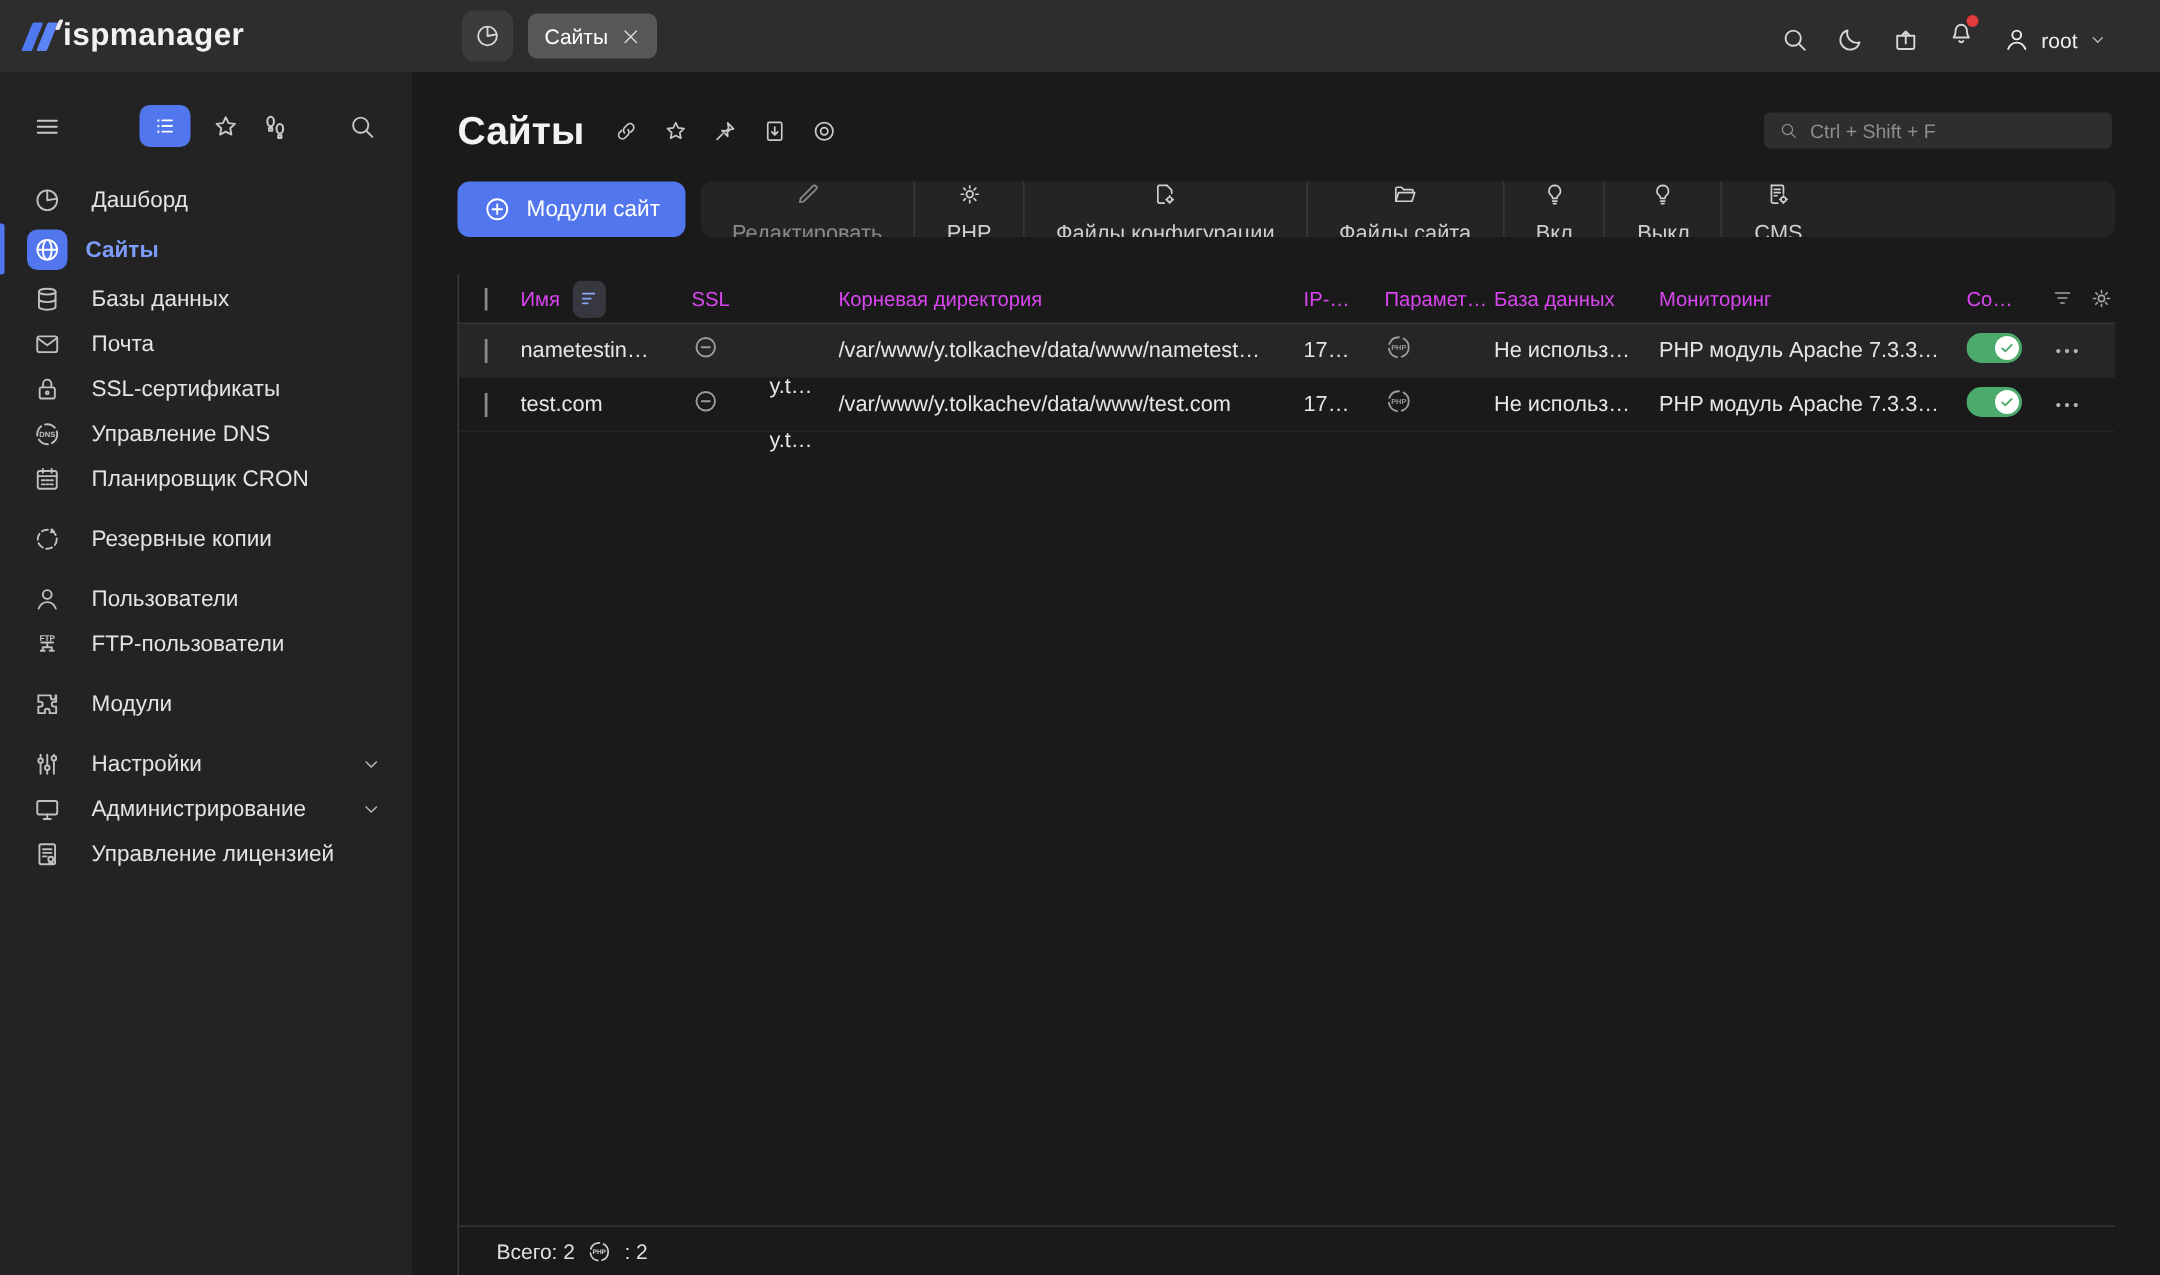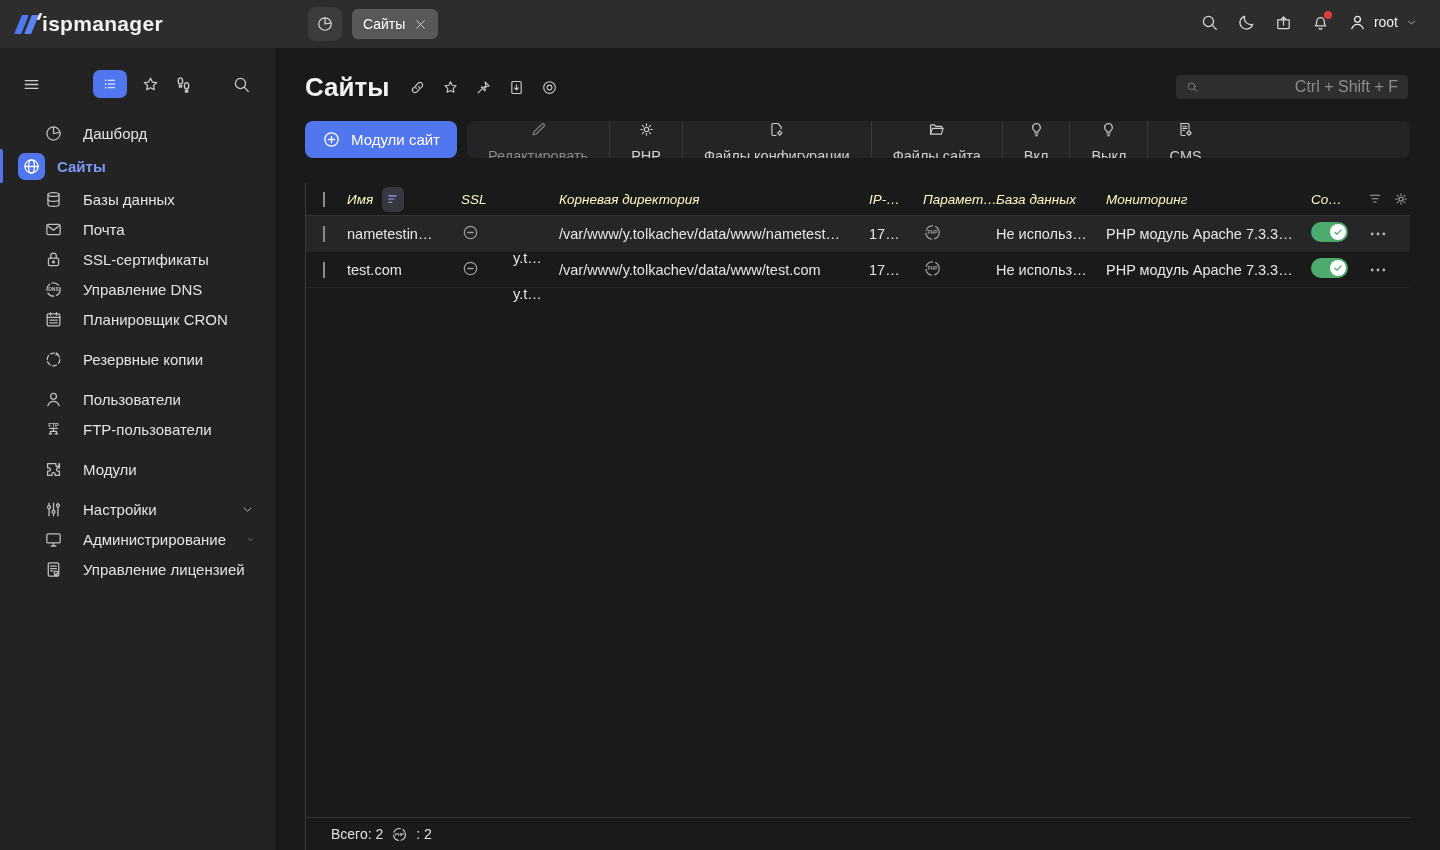--- a/index.html
+++ b/index.html
@@ -15,71 +15,71 @@
   .slashes { display:flex; gap:3px; margin-right:7px; position:relative; }
   .slash { width:7px; height:19px; background:#4e79f0; transform:skewX(-22deg); border-radius:1px; }
   .slash.s2 { background:#5b84f5; }
   .slash-tick { position:absolute; right:-6px; top:-2px; width:3px; height:7px; background:#e8e8e8; transform:skewX(-22deg); border-radius:1px; }
   .logo-text { font-size:21px; font-weight:bold; color:#f2f2f2; letter-spacing:.3px; }
   .tab-area { display:flex; align-items:center; gap:10px; margin-left:46px; }
   .pie-btn { width:34px; height:34px; border-radius:8px; background:#3c3c3d; color:#d8d8d8; display:flex; align-items:center; justify-content:center; cursor:pointer; }
   .pie-btn [data-icon]{ width:18px; height:18px; }
   .tab { background:#585858; border-radius:6px; height:30px; display:flex; align-items:center; gap:9px; padding:0 11px; color:#fff; font-size:14px; cursor:pointer; }
   .tab-close { color:#e0e0e0; width:13px; height:13px; cursor:pointer; }
-  .topbar-right { margin-left:auto; display:flex; align-items:flex-start; gap:18px; padding-right:22px; color:#d6d6d6; }
+  .topbar-right { margin-left:auto; display:flex; align-items:flex-end; gap:18px; padding-right:35px; color:#d6d6d6; }
   .tb-ic { width:19px; height:19px; cursor:pointer; }
   .bell-wrap { position:relative; cursor:pointer; }
   .bell-dot { position:absolute; top:-2px; right:-2px; width:8px; height:8px; border-radius:50%; background:#e23b3b; }
   .user { display:flex; align-items:center; gap:7px; font-size:14px; color:#eee; cursor:pointer; }
   .user .chev-sm { width:13px; height:13px; color:#bbb; }
 
   
   .sidebar { position:absolute; top:48px; left:0; bottom:0; width:275px; background:#232324; }
   .side-head { display:flex; align-items:center; padding:22px 24px 16px 22px; color:#c9c9c9; }
   .sh-ic { width:19px; height:19px; cursor:pointer; }
   .list-btn { width:34px; height:28px; border-radius:7px; background:#5176ee; color:#fff; display:flex; align-items:center; justify-content:center; margin-left:52px; cursor:pointer; }
   .list-btn [data-icon]{ width:18px; height:18px; }
   .side-head .star { margin-left:14px; }
   .side-head .feet { margin-left:13px; width:21px; height:21px; }
   .side-head .srch { margin-left:auto; }
   .menu { padding-top:4px; }
-  .item { height:30px; display:flex; align-items:center; padding-left:22px; gap:20px; font-size:15px; color:#e3e3e3; position:relative; cursor:pointer;margin-left:22px; }
+  .item { height:30px; display:flex; align-items:center; padding-left:22px; gap:20px; font-size:15px; color:#e3e3e3; position:relative; cursor:pointer; }
   .item .ic { width:19px; height:19px; color:#c0c0c0; flex:none; }
   .item .lbl { white-space:nowrap; }
   .item.active { height:34px; margin:1px 0; }
   .item.active .ic { width:27px; height:27px; background:#5176ee; border-radius:7px; color:#fff; padding:4px; margin-left:-4px; margin-right:-8px; }
   .item.active .lbl { color:#7d9cfa; font-weight:bold; }
   .item.active::before { content:''; position:absolute; left:0; top:0; bottom:0; width:3px; background:#5176ee; border-radius:0 2px 2px 0; }
   .item .chev { margin-left:auto; margin-right:20px; width:15px; height:15px; color:#b5b5b5; }
   .mgap { height:10px; }
 
   
   .main { position:absolute; left:275px; top:48px; right:0; bottom:0; background:#1a1a1b; }
   .page-head { display:flex; align-items:flex-start; padding:24px 32px 0 30px; }
   .title { font-size:26px; font-weight:bold; color:#f2f2f2; margin-right:20px; line-height:30px; }
   .title-icons { display:flex; gap:16px; color:#c9c9c9; margin-top:7px; }
   .t-ic { width:17px; height:17px; cursor:pointer; }
   .search { margin-left:auto; width:232px; height:24px; background:#2e2e30; border-radius:4px; display:flex; align-items:center; gap:8px; padding:0 10px; color:#8d8d8d; margin-top:3px; }
   .search [data-icon]{ width:14px; height:14px; }
-  .search input { background:none; border:none; outline:none; color:#c5c5c5; font-size:16px; width:100%; font-family:"Liberation Sans", sans-serif;text-align:right; }
+  .search input { background:none; border:none; outline:none; color:#c5c5c5; font-size:13px; width:100%; font-family:"Liberation Sans", sans-serif; }
   .search input::placeholder { color:#8d8d8d; }
 
   .toolbar { display:flex; align-items:stretch; margin:19px 30px 0 30px; height:37px; }
   .btn-create { background:#5176ee; border:none; border-radius:8px; color:#fff; display:flex; align-items:center; gap:10px; padding:0 17px; font-size:15px; cursor:pointer; font-family:inherit; }
   .btn-create [data-icon]{ width:19px; height:19px; }
   .tool-group { display:flex; margin-left:10px; background:#242426; border-radius:8px; flex:1; overflow:hidden; }
   .tool-btn { display:flex; align-items:center; gap:10px; padding:0 21px; font-size:14.5px; color:#cfcfcf; background:none; border:none; border-left:1px solid #39393b; cursor:pointer; white-space:nowrap; font-family:inherit;flex-direction:column; }
   .tool-btn:first-child { border-left:none; }
   .tool-btn [data-icon]{ width:17px; height:17px; }
   .tool-btn.dim { color:#8a8a8a; }
   .tool-btn .chev { width:13px; height:13px; color:#9a9a9a; }
 
   
   .tablock { position:absolute; left:30px; right:30px; top:135px; bottom:0; border-left:1px solid #3a3a3c; display:flex; flex-direction:column; }
-  .thead { display:flex; align-items:center; height:33px; border-bottom:1px solid #343436; color:#fef9c3; font-size:13.5px; flex:none;font-style:italic; }
+  .thead { display:flex; align-items:center; height:33px; border-bottom:1px solid #343436; color:#d946ef; font-size:13.5px; flex:none; }
   .trow { display:flex; align-items:center; height:36px; font-size:14.5px; color:#e6e6e6; border-bottom:1px solid #232325; flex:none; cursor:default; }
   .trow.alt { background:#262628; }
   .cell { white-space:nowrap; overflow:hidden; flex:none; }
   .c-check { width:16px; margin-left:17px; margin-right:8px; }
   .cb { width:16px; height:16px; border:1.5px solid #8a8a8a; border-radius:4px; background:transparent; cursor:pointer; }
   .c-name { width:114px; display:flex; align-items:center; }
   .c-ssl { width:52px; }
   .c-owner { width:46px;margin-top:48px; }
   .c-dir { width:310px; }
   .c-ip { width:54px; }

